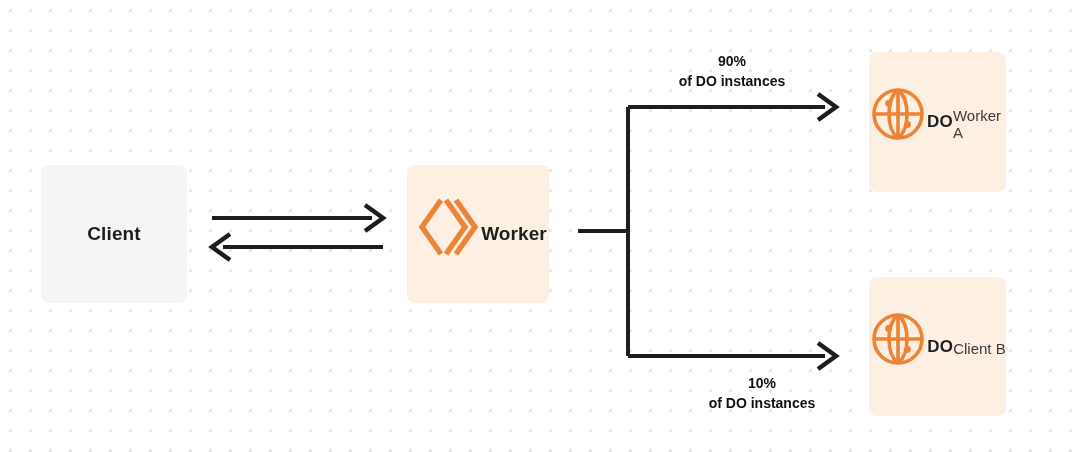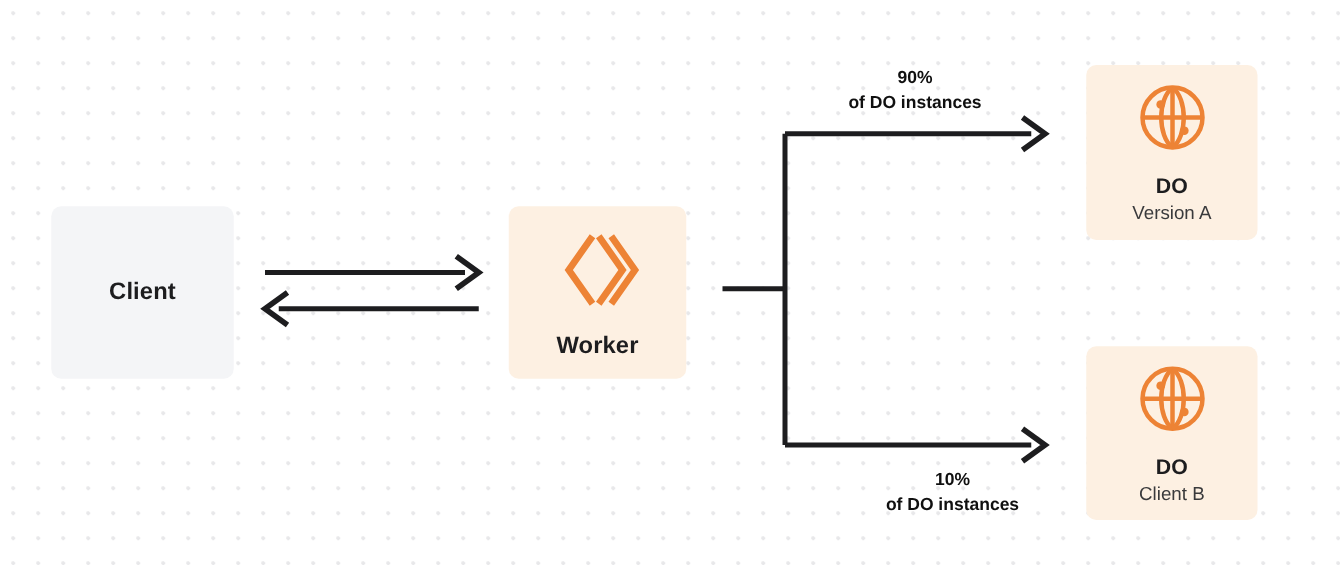--- a/index.html
+++ b/index.html
@@ -20,21 +20,21 @@
     background-color: #ffffff;
     background-image: radial-gradient(circle at 1.5px 1.5px, #e8e8ea 1.5px, transparent 1.6px);
     background-size: 20px 20px;
     background-position: 9px 9px;
   }
   .node {
     position: absolute;
     box-sizing: border-box;
     border-radius: 8px;
     display: flex;
-    flex-direction: column;
+    flex-direction: row;
     align-items: center;
     justify-content: center;
   }
   #client-node {
     left: 41px;
     top: 165px;
     width: 146px;
     height: 138px;
     background: #f4f5f7;
   }
@@ -185,21 +185,21 @@
           <line x1="29" y1="5" x2="29" y2="53"></line>
           <line x1="6" y1="29" x2="52" y2="29"></line>
           <path d="M 29 5 C 17 14 17 44 29 53"></path>
           <path d="M 29 5 C 41 14 41 44 29 53"></path>
         </g>
         <circle cx="19.5" cy="18.5" r="3.4" fill="#ed8335"></circle>
         <circle cx="38.5" cy="39.5" r="3.4" fill="#ed8335"></circle>
       </svg>
     </span>
     <span class="node-title-sm">DO</span>
-    <span class="node-sub">Version A</span>
+    <span class="node-sub">Worker A</span>
   </div>
 
   <div class="node" id="do-b-node">
     <span class="icon-wrap" id="do-b-icon-wrap">
       <svg width="58" height="58" viewBox="0 0 58 58" xmlns="http://www.w3.org/2000/svg">
         <g fill="none" stroke="#ed8335" stroke-width="3.6">
           <circle cx="29" cy="29" r="24"></circle>
           <line x1="29" y1="5" x2="29" y2="53"></line>
           <line x1="6" y1="29" x2="52" y2="29"></line>
           <path d="M 29 5 C 17 14 17 44 29 53"></path>

